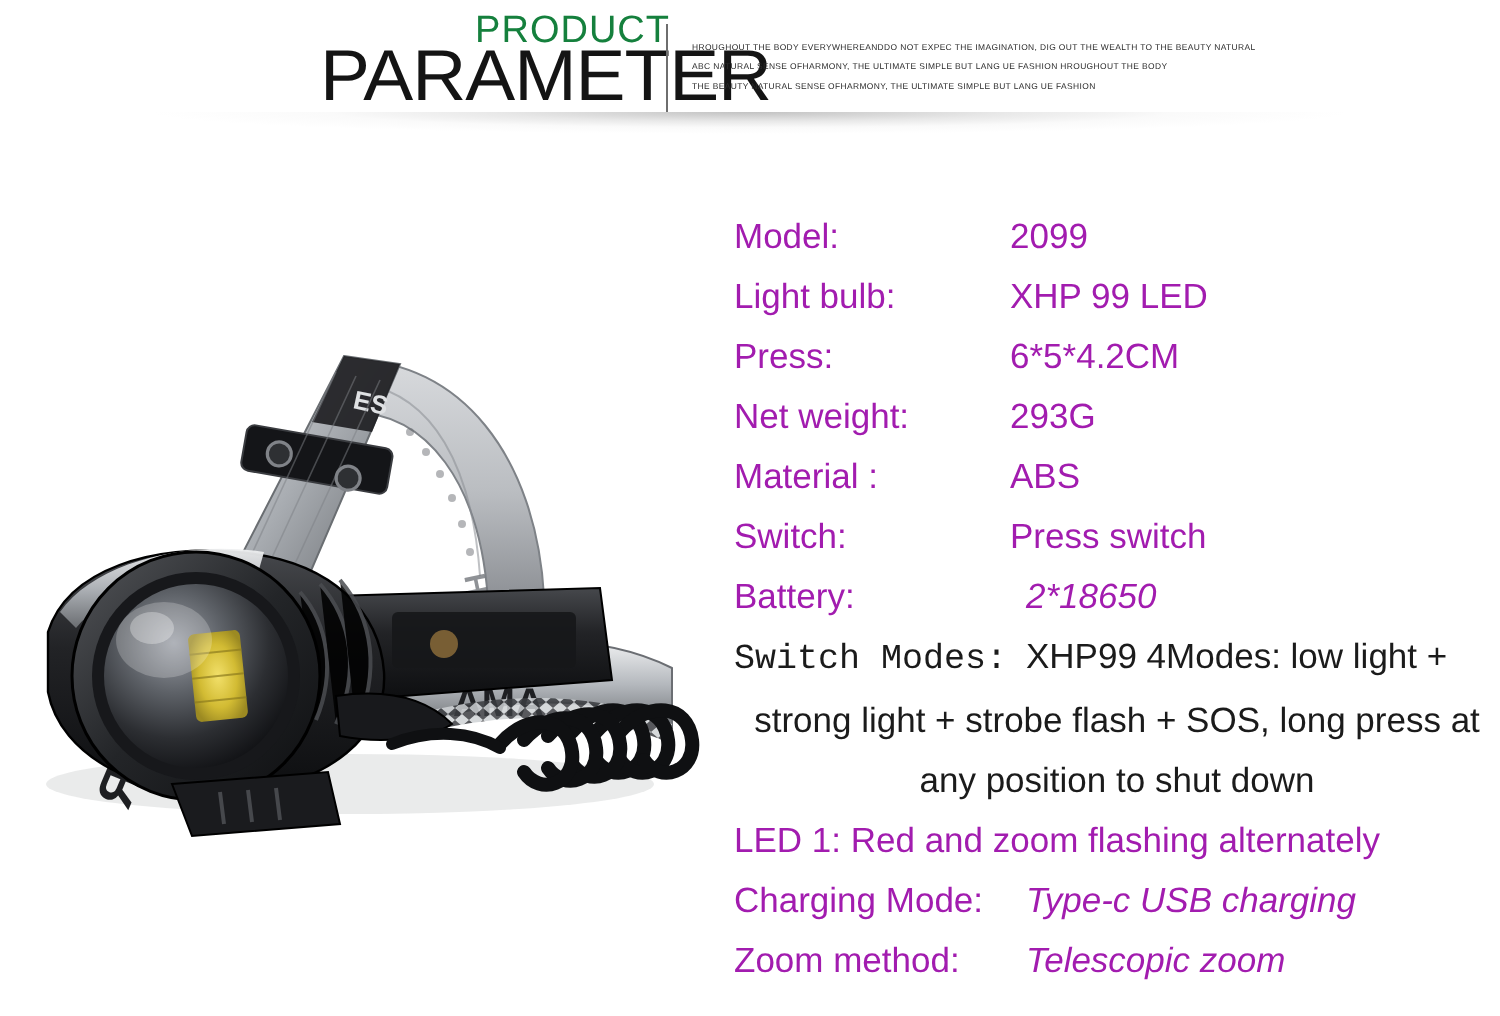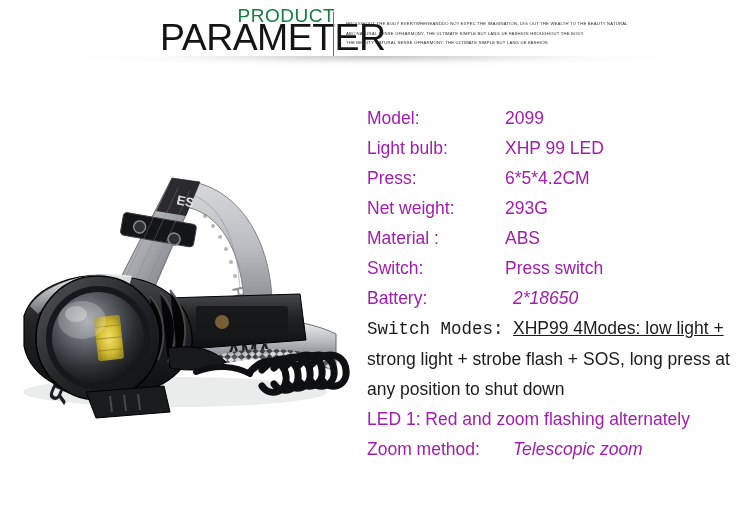--- a/index.html
+++ b/index.html
@@ -59,22 +59,22 @@
     font-size:17.5px;color:#a21caf;white-space:nowrap;
   }
   .row .lbl{display:inline-block;width:138px;vertical-align:top;}
   .row .val{display:inline-block;vertical-align:top;}
   .val.indent{padding-left:8px;font-style:italic;}
 
   .block{
     font-size:17.5px;line-height:30px;color:#1b1b1b;
   }
   .block .lead{display:inline-block;width:138px;font-family:Liberation Mono, monospace;}
-  .block .lead-val{display:inline-block;padding-left:8px;text-decoration:underline;}
-  .block .cont{display:block;}
+  .block .lead-val{display:inline-block;padding-left:8px;}
+  .block .cont{display:block;text-align:center;}
 
   .row.full{white-space:nowrap;}
 </style>
 </head>
 <body>
 
 <div class="header">
 
   <div class="title-wrap">
     <div class="title-small">PRODUCT</div>
@@ -259,18 +259,21 @@
   <div class="block">
     <span class="lead">Switch Modes:</span><span class="lead-val">XHP99 4Modes: low light +</span>
     <span class="cont">strong light + strobe flash + SOS, long press at</span>
     <span class="cont">any position to shut down</span>
   </div>
 
   <div class="row full">
     <span>LED 1: Red and zoom flashing alternately</span>
   </div>
 
+  <div class="row">
+    <span class="lbl">Charging Mode:</span><span class="val indent">Type-c USB charging</span>
+  </div>
 
   <div class="row">
     <span class="lbl">Zoom method:</span><span class="val indent">Telescopic zoom</span>
   </div>
 
 </div>
 
 </body></html>

